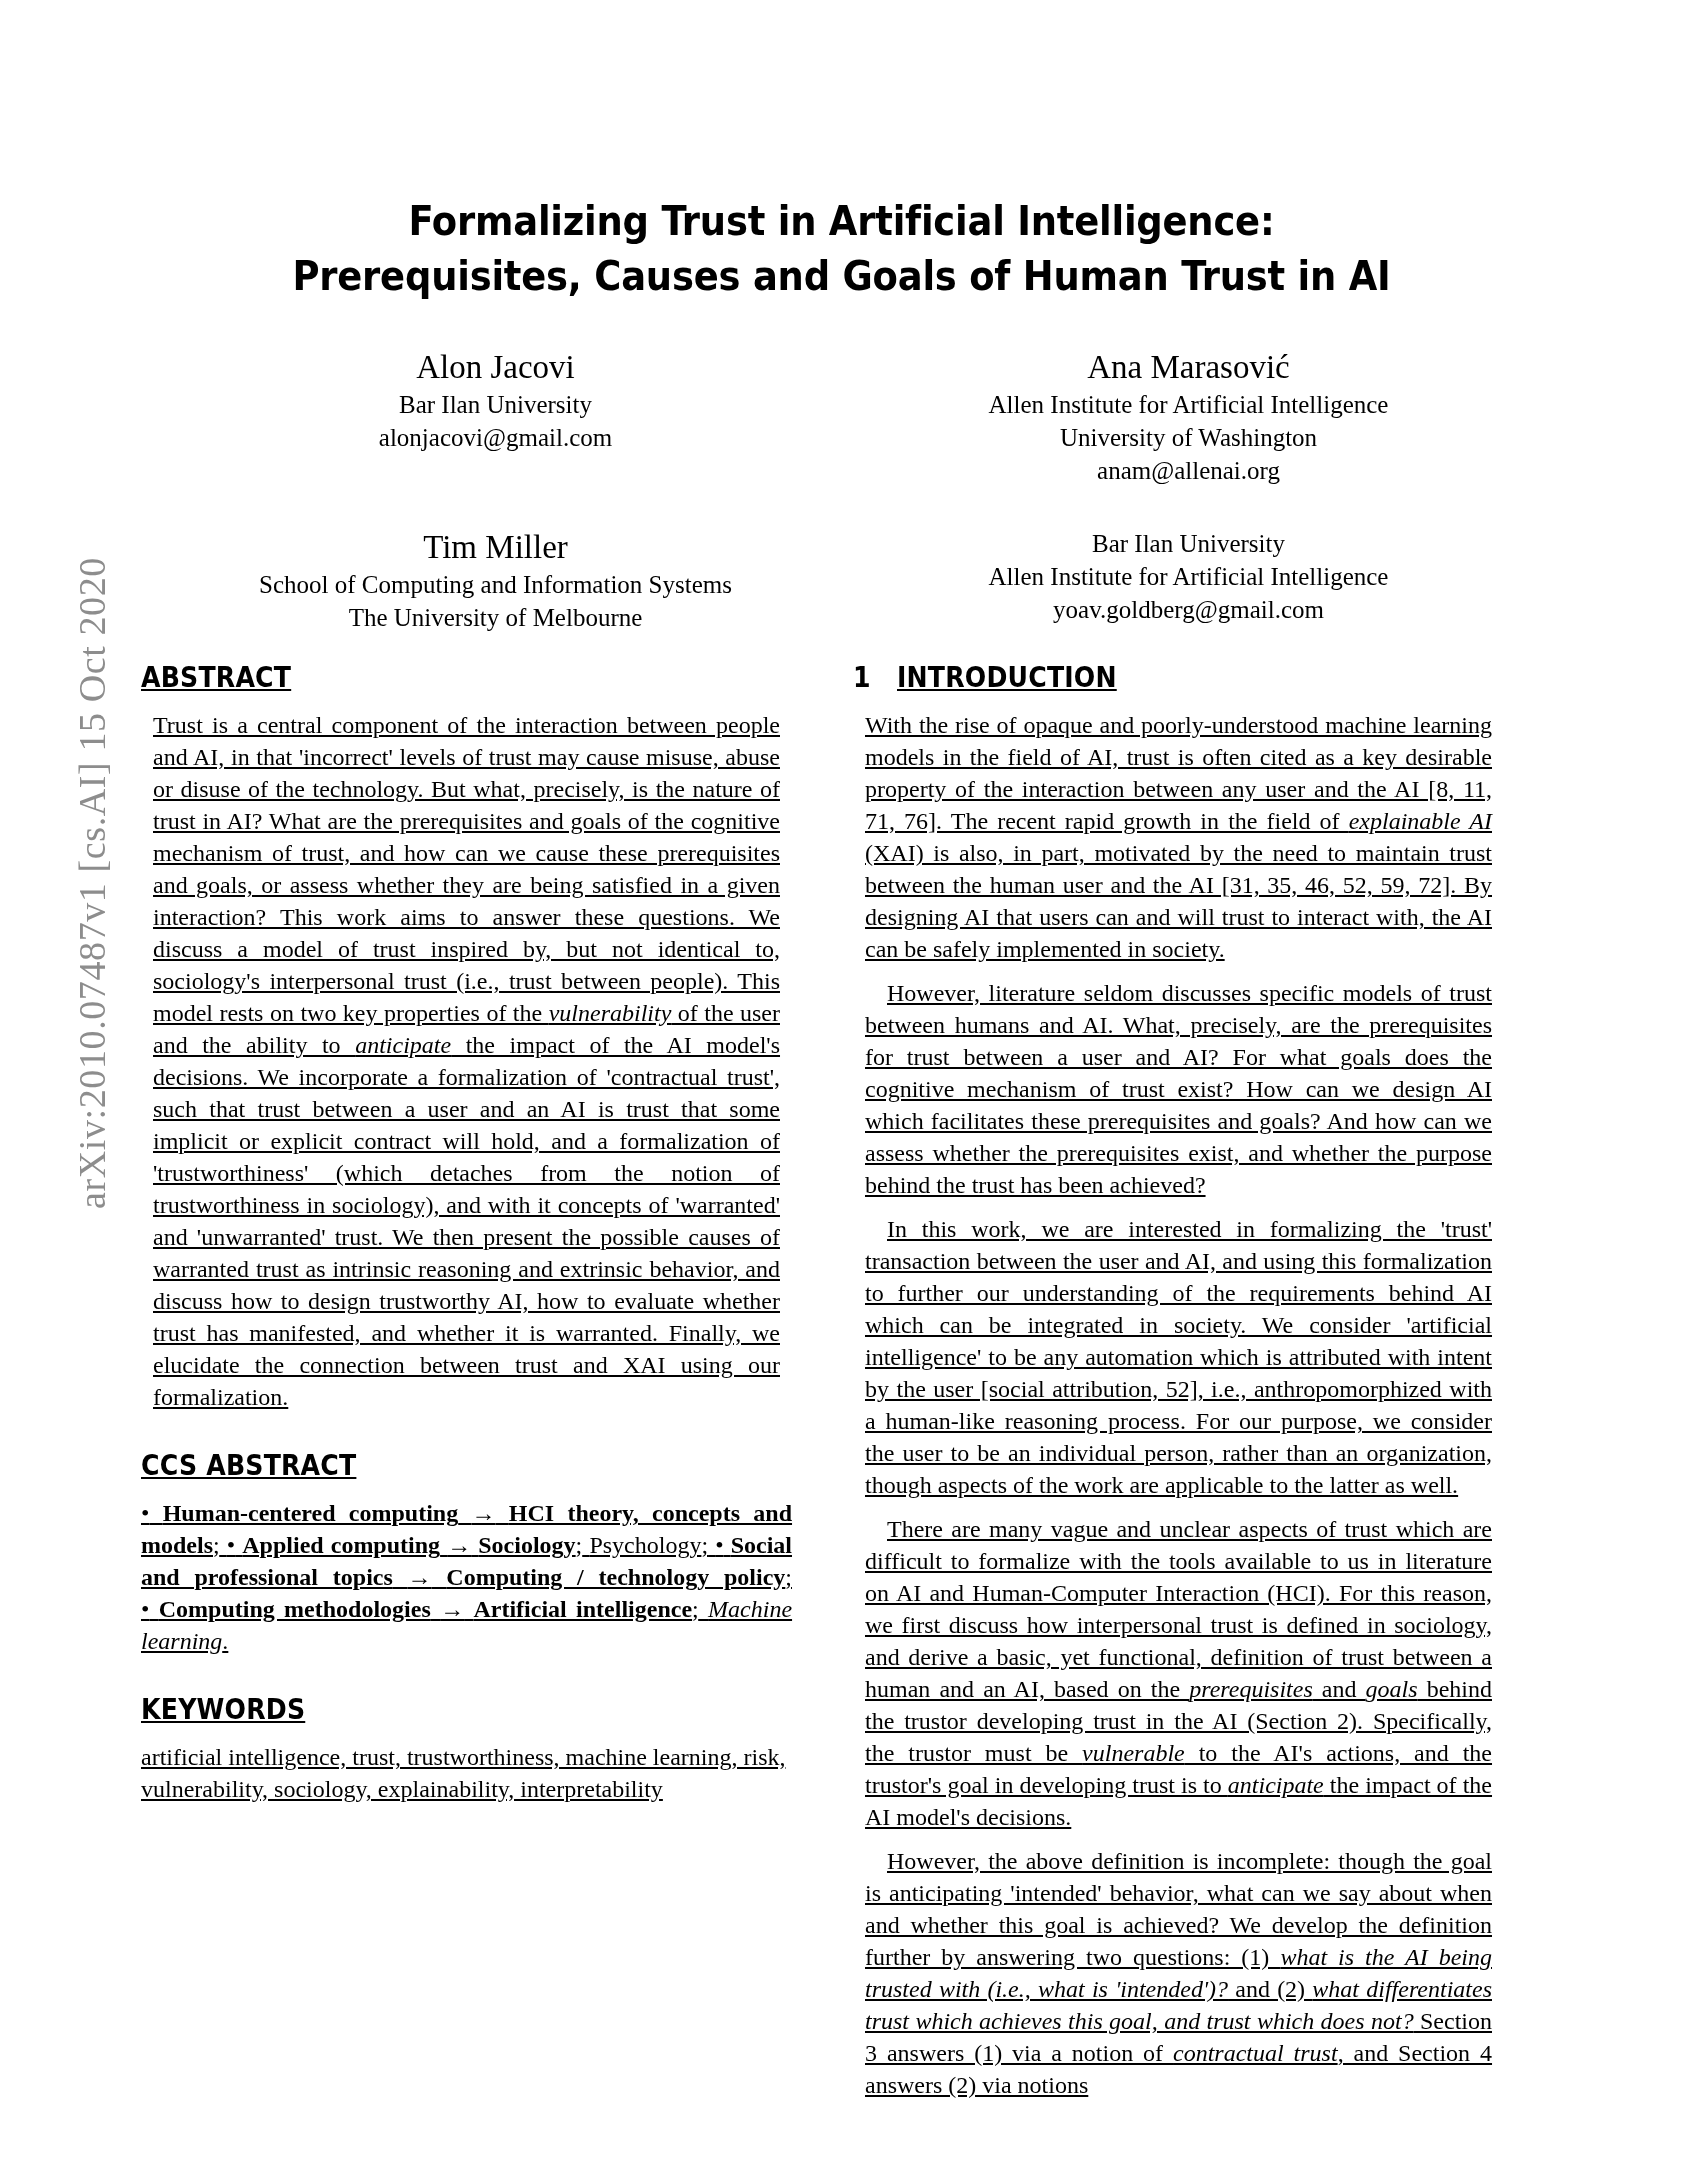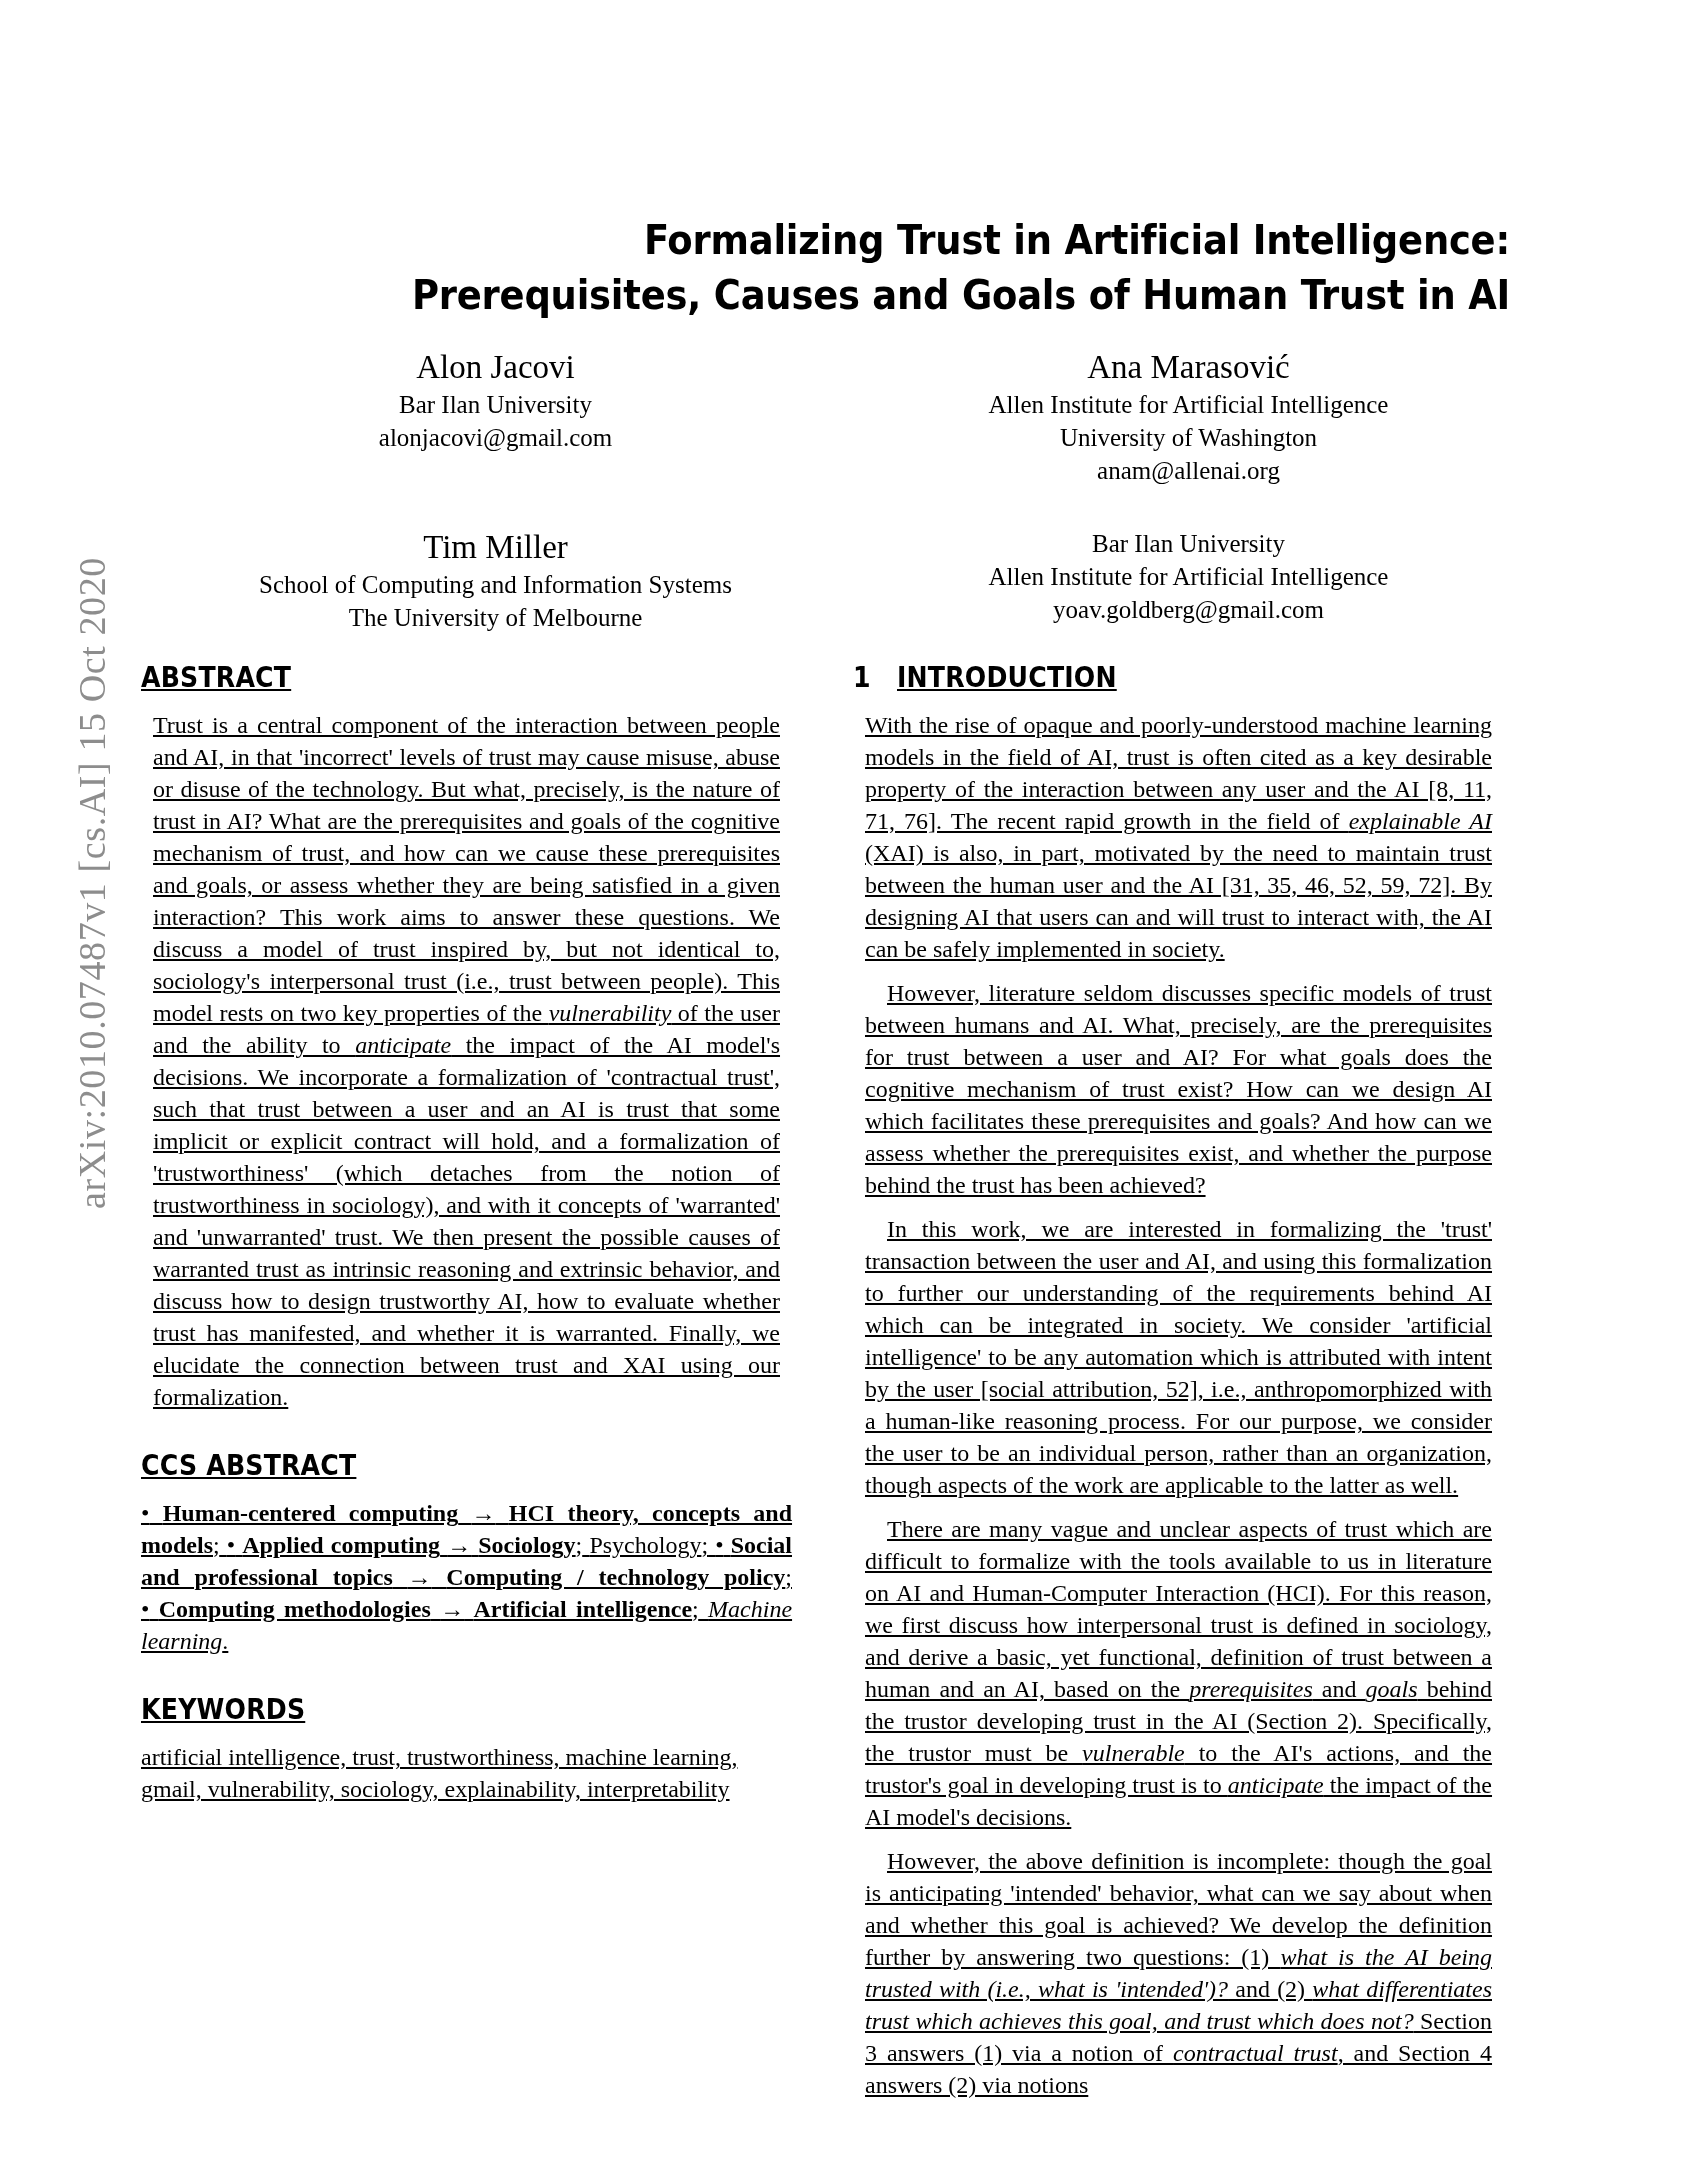--- a/index.html
+++ b/index.html
@@ -30,23 +30,23 @@
     letter-spacing: 0.6px;
     color: #8d8d8d;
     white-space: nowrap;
     text-align: center;
   }
 
   
   .title-block {
     position: absolute;
     left: 173px;
-    top: 213px;
+    top: 194px;
     width: 1337px;
-    text-align: right;
+    text-align: center;
   }
   .title-line {
     font-family: "DejaVu Sans Condensed", "Liberation Sans Narrow", "Liberation Sans", sans-serif;
     font-weight: bold;
     font-size: 41px;
     line-height: 55px;
     letter-spacing: -0.2px;
     color: #000;
     font-stretch: condensed;
   }
@@ -171,21 +171,21 @@
 
   <div class="col col-left">
 
     <h2 class="sec-head">ABSTRACT</h2>
     <p class="body noindent"><span>Trust is a central component of the interaction between people and AI, in that 'incorrect' levels of trust may cause misuse, abuse or disuse of the technology. But what, precisely, is the nature of trust in AI? What are the prerequisites and goals of the cognitive mechanism of trust, and how can we cause these prerequisites and goals, or assess whether they are being satisfied in a given interaction? This work aims to answer these questions. We discuss a model of trust inspired by, but not identical to, sociology's interpersonal trust (i.e., trust between people). This model rests on two key properties of the </span><em>vulnerability</em><span> of the user and the ability to </span><em>anticipate</em><span> the impact of the AI model's decisions. We incorporate a formalization of 'contractual trust', such that trust between a user and an AI is trust that some implicit or explicit contract will hold, and a formalization of 'trustworthiness' (which detaches from the notion of trustworthiness in sociology), and with it concepts of 'warranted' and 'unwarranted' trust. We then present the possible causes of warranted trust as intrinsic reasoning and extrinsic behavior, and discuss how to design trustworthy AI, how to evaluate whether trust has manifested, and whether it is warranted. Finally, we elucidate the connection between trust and XAI using our formalization.</span></p>
 
     <h2 class="sec-head spaced">CCS ABSTRACT</h2>
     <p class="ccs"><span>•</span>&nbsp;<b>Human-centered computing</b> <span>→</span> <b>HCI theory, concepts and models</b><span>;</span> <span>•</span>&nbsp;<b>Applied computing</b> <span>→</span> <b>Sociology</b><span>;</span> <span>Psychology</span><span>;</span> <span>•</span>&nbsp;<b>Social and professional topics</b> <span>→</span> <b>Computing / technology policy</b><span>;</span> <span>•</span>&nbsp;<b>Computing methodologies</b> <span>→</span> <b>Artificial intelligence</b><span>;</span> <i>Machine learning</i>.</p>
 
     <h2 class="sec-head spaced">KEYWORDS</h2>
-    <p class="kw">artificial intelligence, trust, trustworthiness, machine learning, gmail, vulnerability, sociology, explainability, interpretability</p>
+    <p class="kw">artificial intelligence, trust, trustworthiness, machine learning, risk, vulnerability, sociology, explainability, interpretability</p>
 
   </div>
 
   <div class="col col-right">
 
     <h2 class="sec-head"><span class="num-head">1</span><span>INTRODUCTION</span></h2>
 
     <p class="body noindent"><span>With the rise of opaque and poorly-understood machine learning models in the field of AI, trust is often cited as a key desirable property of the interaction between any user and the AI [8, 11, 71, 76]. The recent rapid growth in the field of </span><em>explainable AI</em><span> (XAI) is also, in part, motivated by the need to maintain trust between the human user and the AI [31, 35, 46, 52, 59, 72]. By designing AI that users can and will trust to interact with, the AI can be safely implemented in society.</span></p>
 
     <p class="body">However, literature seldom discusses specific models of trust between humans and AI. What, precisely, are the prerequisites for trust between a user and AI? For what goals does the cognitive mechanism of trust exist? How can we design AI which facilitates these prerequisites and goals? And how can we assess whether the prerequisites exist, and whether the purpose behind the trust has been achieved?</p>

